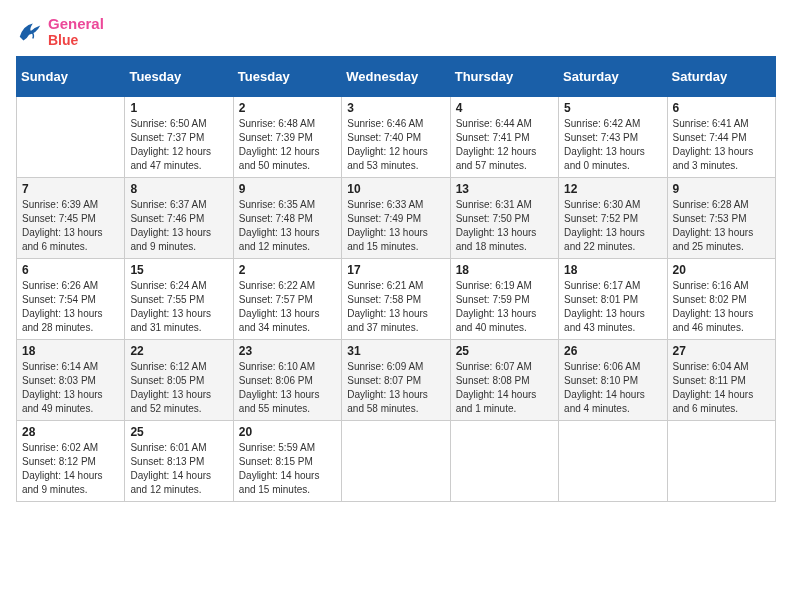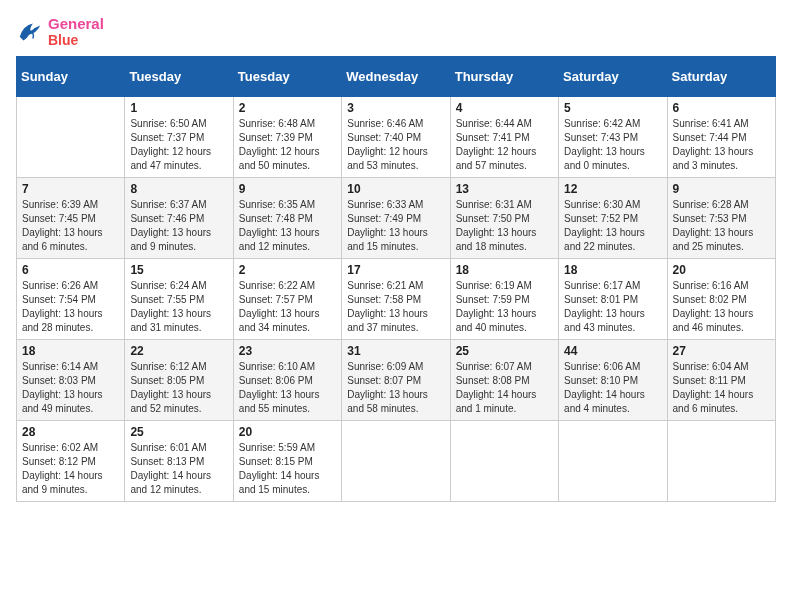--- a/index.html
+++ b/index.html
@@ -218,21 +218,21 @@
         </td>
         <td>
           <div class="day-number">31</div>
           <div class="day-detail">Sunrise: 6:09 AM<br>Sunset: 8:07 PM<br>Daylight: 13 hours and 58 minutes.</div>
         </td>
         <td>
           <div class="day-number">25</div>
           <div class="day-detail">Sunrise: 6:07 AM<br>Sunset: 8:08 PM<br>Daylight: 14 hours and 1 minute.</div>
         </td>
         <td>
-          <div class="day-number">44</div>
+          <div class="day-number">26</div>
           <div class="day-detail">Sunrise: 6:06 AM<br>Sunset: 8:10 PM<br>Daylight: 14 hours and 4 minutes.</div>
         </td>
         <td>
           <div class="day-number">27</div>
           <div class="day-detail">Sunrise: 6:04 AM<br>Sunset: 8:11 PM<br>Daylight: 14 hours and 6 minutes.</div>
         </td>
       </tr>
       <tr>
         <td>
           <div class="day-number">28</div>

